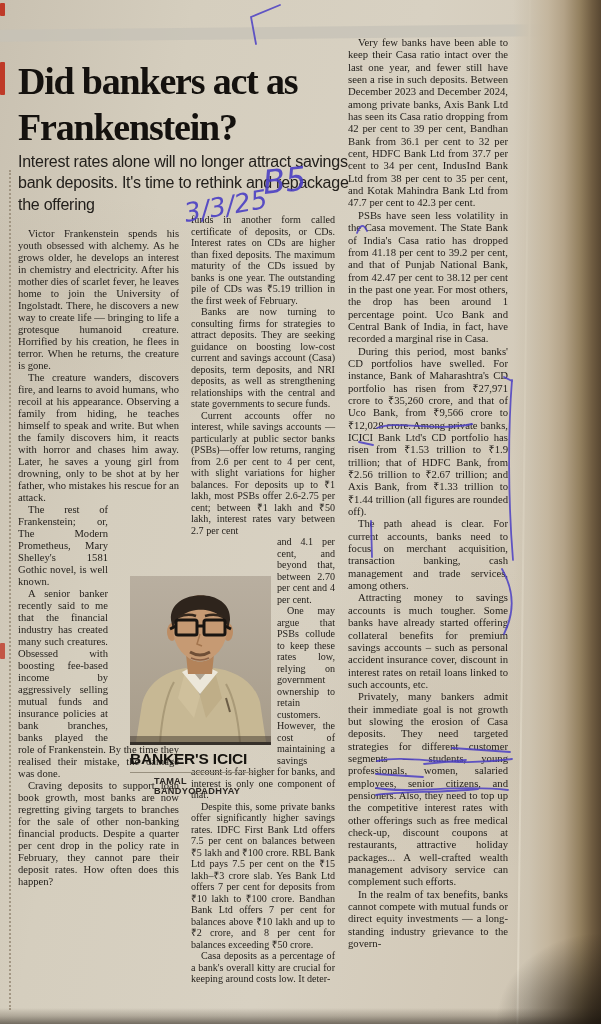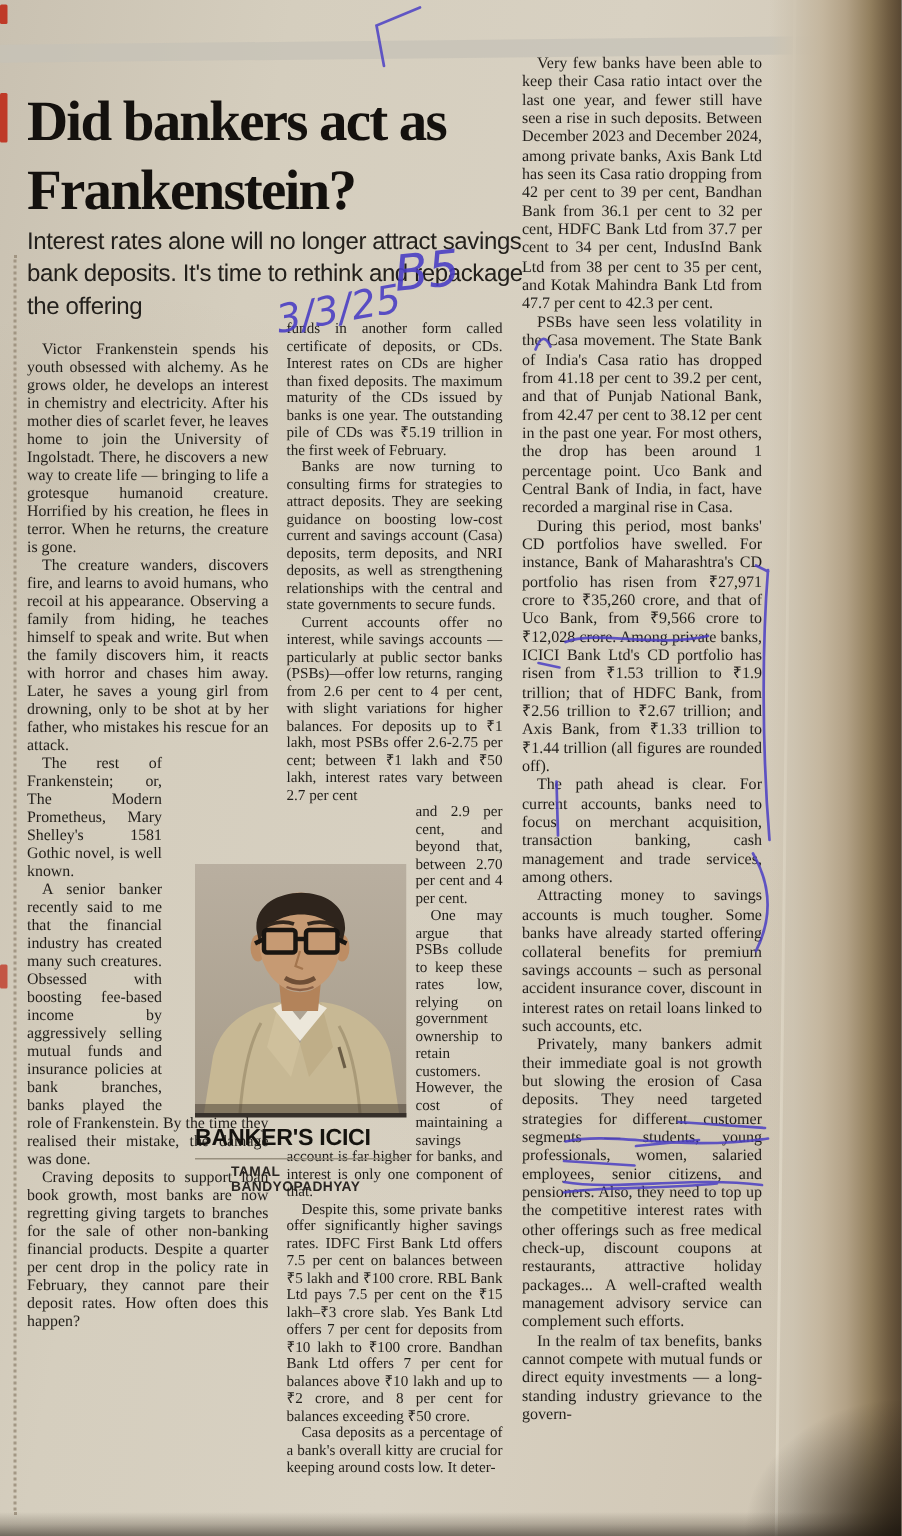--- a/index.html
+++ b/index.html
@@ -59,21 +59,21 @@
     <p class="ind">The rest of Frankenstein; or, The Modern Prometheus, Mary Shelley's 1581 Gothic novel, is well known.</p>
     <p class="ind">A senior banker recently said to me that the financial industry has created many such creatures. Obsessed with boosting fee-based income by aggressively selling mutual funds and insurance policies at bank branches, banks played the role of Frankenstein. By the time they realised their mistake, the damage was done.</p>
     <p class="ind">Craving deposits to support loan book growth, most banks are now regretting giving targets to branches for the sale of other non-banking financial products. Despite a quarter per cent drop in the policy rate in February, they cannot pare their deposit rates. How often does this happen?</p>
   </div>
 
   <div class="col" id="col2">
     <p>funds in another form called certificate of deposits, or CDs. Interest rates on CDs are higher than fixed deposits. The maximum maturity of the CDs issued by banks is one year. The outstanding pile of CDs was ₹5.19 trillion in the first week of February.</p>
     <p class="ind">Banks are now turning to consulting firms for strategies to attract deposits. They are seeking guidance on boosting low-cost current and savings account (Casa) deposits, term deposits, and NRI deposits, as well as strengthening relationships with the central and state governments to secure funds.</p>
     <p class="ind">Current accounts offer no interest, while savings accounts — particularly at public sector banks (PSBs)—offer low returns, ranging from 2.6 per cent to 4 per cent, with slight variations for higher balances. For deposits up to ₹1 lakh, most PSBs offer 2.6-2.75 per cent; between ₹1 lakh and ₹50 lakh, interest rates vary between 2.7 per cent</p>
     <div class="sp-l"></div>
-    <p>and 2.9 per cent, and beyond that, between 2.70 per cent and 4 per cent.</p>
+    <p>and 4.1 per cent, and beyond that, between 2.70 per cent and 4 per cent.</p>
     <p class="ind">One may argue that PSBs collude to keep these rates low, relying on government ownership to retain customers. However, the cost of maintaining a savings account is far higher for banks, and interest is only one component of that.</p>
     <p class="ind">Despite this, some private banks offer significantly higher savings rates. IDFC First Bank Ltd offers 7.5 per cent on balances between ₹5 lakh and ₹100 crore. RBL Bank Ltd pays 7.5 per cent on the ₹15 lakh–₹3 crore slab. Yes Bank Ltd offers 7 per cent for deposits from ₹10 lakh to ₹100 crore. Bandhan Bank Ltd offers 7 per cent for balances above ₹10 lakh and up to ₹2 crore, and 8 per cent for balances exceeding ₹50 crore.</p>
     <p class="ind">Casa deposits as a percentage of a bank's overall kitty are crucial for keeping around costs low. It deter-</p>
   </div>
 
   <div class="col" id="col3">
     <p class="ind">Very few banks have been able to keep their Casa ratio intact over the last one year, and fewer still have seen a rise in such deposits. Between December 2023 and December 2024, among private banks, Axis Bank Ltd has seen its Casa ratio dropping from 42 per cent to 39 per cent, Bandhan Bank from 36.1 per cent to 32 per cent, HDFC Bank Ltd from 37.7 per cent to 34 per cent, IndusInd Bank Ltd from 38 per cent to 35 per cent, and Kotak Mahindra Bank Ltd from 47.7 per cent to 42.3 per cent.</p>
     <p class="ind">PSBs have seen less volatility in the Casa movement. The State Bank of India's Casa ratio has dropped from 41.18 per cent to 39.2 per cent, and that of Punjab National Bank, from 42.47 per cent to 38.12 per cent in the past one year. For most others, the drop has been around 1 percentage point. Uco Bank and Central Bank of India, in fact, have recorded a marginal rise in Casa.</p>
     <p class="ind">During this period, most banks' CD portfolios have swelled. For instance, Bank of Maharashtra's CD portfolio has risen from ₹27,971 crore to ₹35,260 crore, and that of Uco Bank, from ₹9,566 crore to ₹12,028 crore. Among private banks, ICICI Bank Ltd's CD portfolio has risen from ₹1.53 trillion to ₹1.9 trillion; that of HDFC Bank, from ₹2.56 trillion to ₹2.67 trillion; and Axis Bank, from ₹1.33 trillion to ₹1.44 trillion (all figures are rounded off).</p>
     <p class="ind">The path ahead is clear. For current accounts, banks need to focus on merchant acquisition, transaction banking, cash management and trade services, among others.</p>

